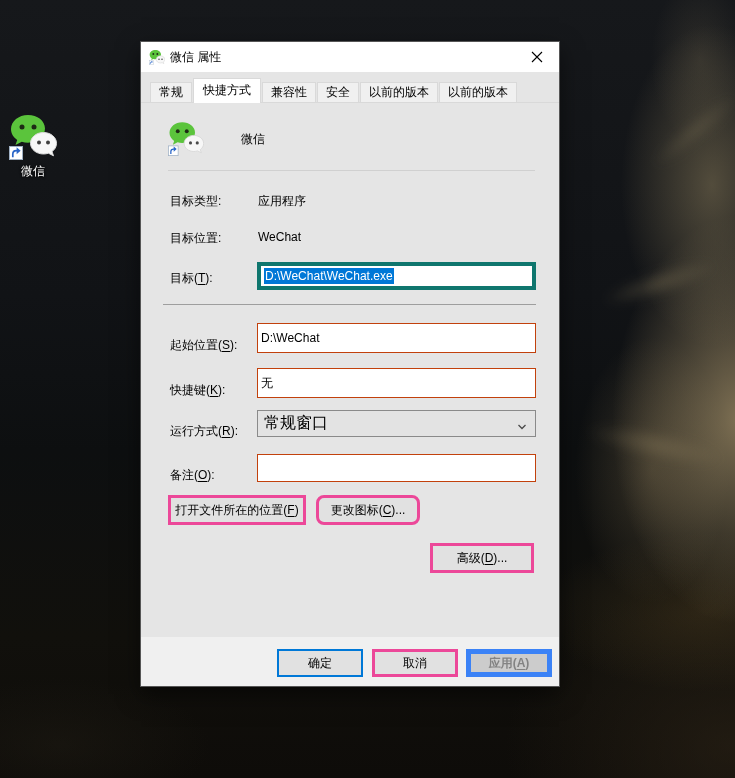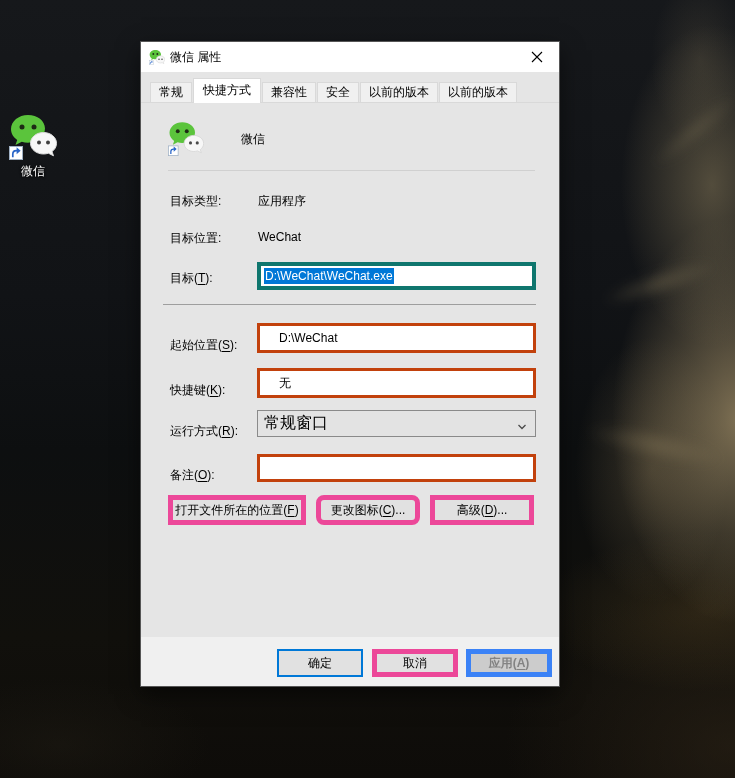--- a/index.html
+++ b/index.html
@@ -56,35 +56,35 @@
   .app-icon { position:absolute; left:27px; top:78px; }
   .app-name { position:absolute; left:100px; top:89px; font-size:12px; }
   .sep1 { position:absolute; left:27px; top:128px; width:367px; border-top:1px solid #d0d0d0; }
   .sep2 { position:absolute; left:22px; top:262px; width:373px; border-top:1px solid #9e9e9e; }
 
   .flabel { position:absolute; left:29px; font-size:12px; white-space:nowrap; }
   .fvalue { position:absolute; left:117px; font-size:12px; white-space:nowrap; }
   .accesskey { text-decoration:underline; text-underline-offset:2px; }
 
   .textfield { position:absolute; left:116px; width:279px; background:#fff;
-    border:3px solid #c2410c; font-size:12px; padding-left:19px; display:flex; align-items:center;
+    border:1px solid #c2410c; font-size:12px; padding-left:3px; display:flex; align-items:center;
     white-space:pre; }
   .textfield.focused { border:4px solid #0f766e; padding-left:3px; }
   .seltext { background:#0078d7; color:#fff; padding:1px 1px; }
 
   .combo { position:absolute; left:116px; width:279px; height:27px; background:#e3e3e3;
     border:1px solid #8a8a8a; display:flex; align-items:center; padding-left:6px; font-size:16px; }
   .combo .chev { position:absolute; right:7px; top:8px; }
 
-  .btn { background:#e1e1e1; border:5px solid #ec4899; font-size:12px; color:#000;
+  .btn { background:#e1e1e1; border:3px solid #ec4899; font-size:12px; color:#000;
     display:flex; align-items:center; justify-content:center; white-space:nowrap; }
   .action-btn { position:absolute; top:453px; height:30px; }
   .btn-open   { left:27px;  width:138px; }
   .btn-icon   { left:175px; width:104px;border-radius:8px; }
-  .btn-adv    { left:289px; width:104px; }
+  .btn-adv    { left:289px; width:104px;margin-top:48px; }
 
   .footer { position:absolute; left:0; right:0; bottom:0; height:49px; background:#f0f0f0; }
   .footer .btn { position:absolute; top:12px; height:28px; width:86px; }
   .btn-ok     { left:136px; width:87px; border:2px solid #0078d7; }
   .btn-cancel { left:231px; }
   .btn-apply  { left:325px; background:#cccccc; border:5px solid #3b82f6; color:#838383;font-weight:bold; }
 </style>
 </head>
 <body>
 

